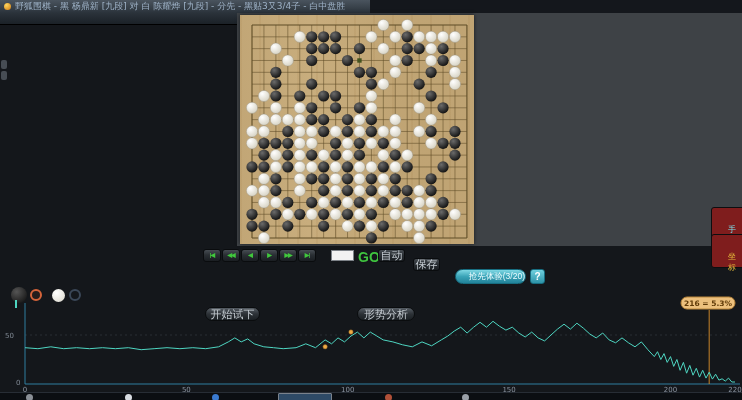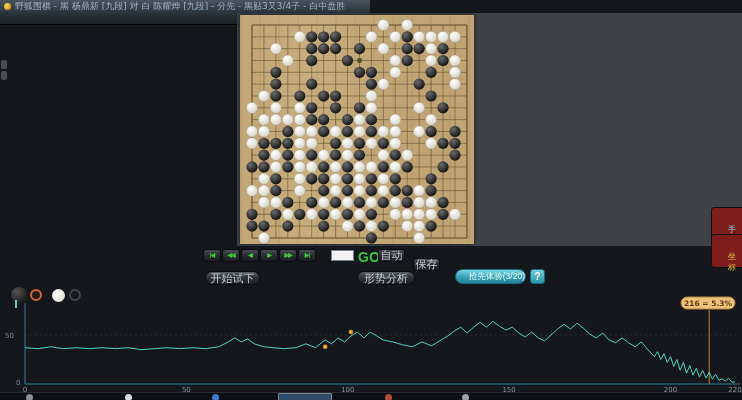--- a/index.html
+++ b/index.html
@@ -24,21 +24,21 @@
          box-shadow:0 0 4px rgba(0,0,0,.6);}
   .side-toggle{position:absolute;left:711px;width:28px;height:12px;background:#7f1d1d;
                border:1px solid #0c0e10;border-radius:3px;font-size:8px;line-height:11px;
                text-align:center;padding:16px;cursor:pointer;box-sizing:border-box;}
   .tg-cyan{color:#7ce0ea;} .tg-yellow{color:#e2ba3a;}
   
   .btn{position:absolute;box-sizing:border-box;border:1px solid #0a0c0e;border-radius:3px;
        background:linear-gradient(180deg,#474d53 0%,#2a2f34 45%,#1a1e22 100%);
        color:#c6cdd3;font-size:11px;text-align:center;padding:0;cursor:pointer;}
   .pb{width:18px;height:13px;color:#41c73d;font-size:6px;line-height:11px;font-weight:bold;letter-spacing:-1px;}
-  .pill{border-radius:7px;background:linear-gradient(180deg,#555c63 0%,#2c3136 50%,#1b2024 100%);}
+  .pill{border-radius:7px;background:linear-gradient(180deg,#555c63 0%,#2c3136 50%,#1b2024 100%);margin-top:36px;}
   .move-input{position:absolute;left:331px;top:250px;width:23px;height:11px;border:1px solid #7d8288;
               background:#f2f2f2;font-size:8px;padding:0 1px;box-sizing:border-box;}
   .go-btn{position:absolute;left:358px;top:249px;width:17px;height:13px;background:none;border:none;
           color:#3fc43f;font-weight:bold;font-size:14px;padding:0;cursor:pointer;}
   .ai-btn{position:absolute;left:455px;top:269px;width:71px;height:15px;border:1px solid #176d80;
           border-radius:8px;background:linear-gradient(180deg,#7fd8e4 0%,#3aa4b8 50%,#23839a 100%);
           color:#eafcff;font-size:8.5px;line-height:13px;text-align:right;padding:0;cursor:pointer;}
   .help-btn{position:absolute;left:530px;top:269px;width:15px;height:15px;border:1px solid #176d80;
           border-radius:3px;background:linear-gradient(180deg,#6fd0de 0%,#2d93a8 100%);
           color:#fff;font-weight:bold;font-size:10px;line-height:14px;text-align:center;padding:0;cursor:pointer;}

